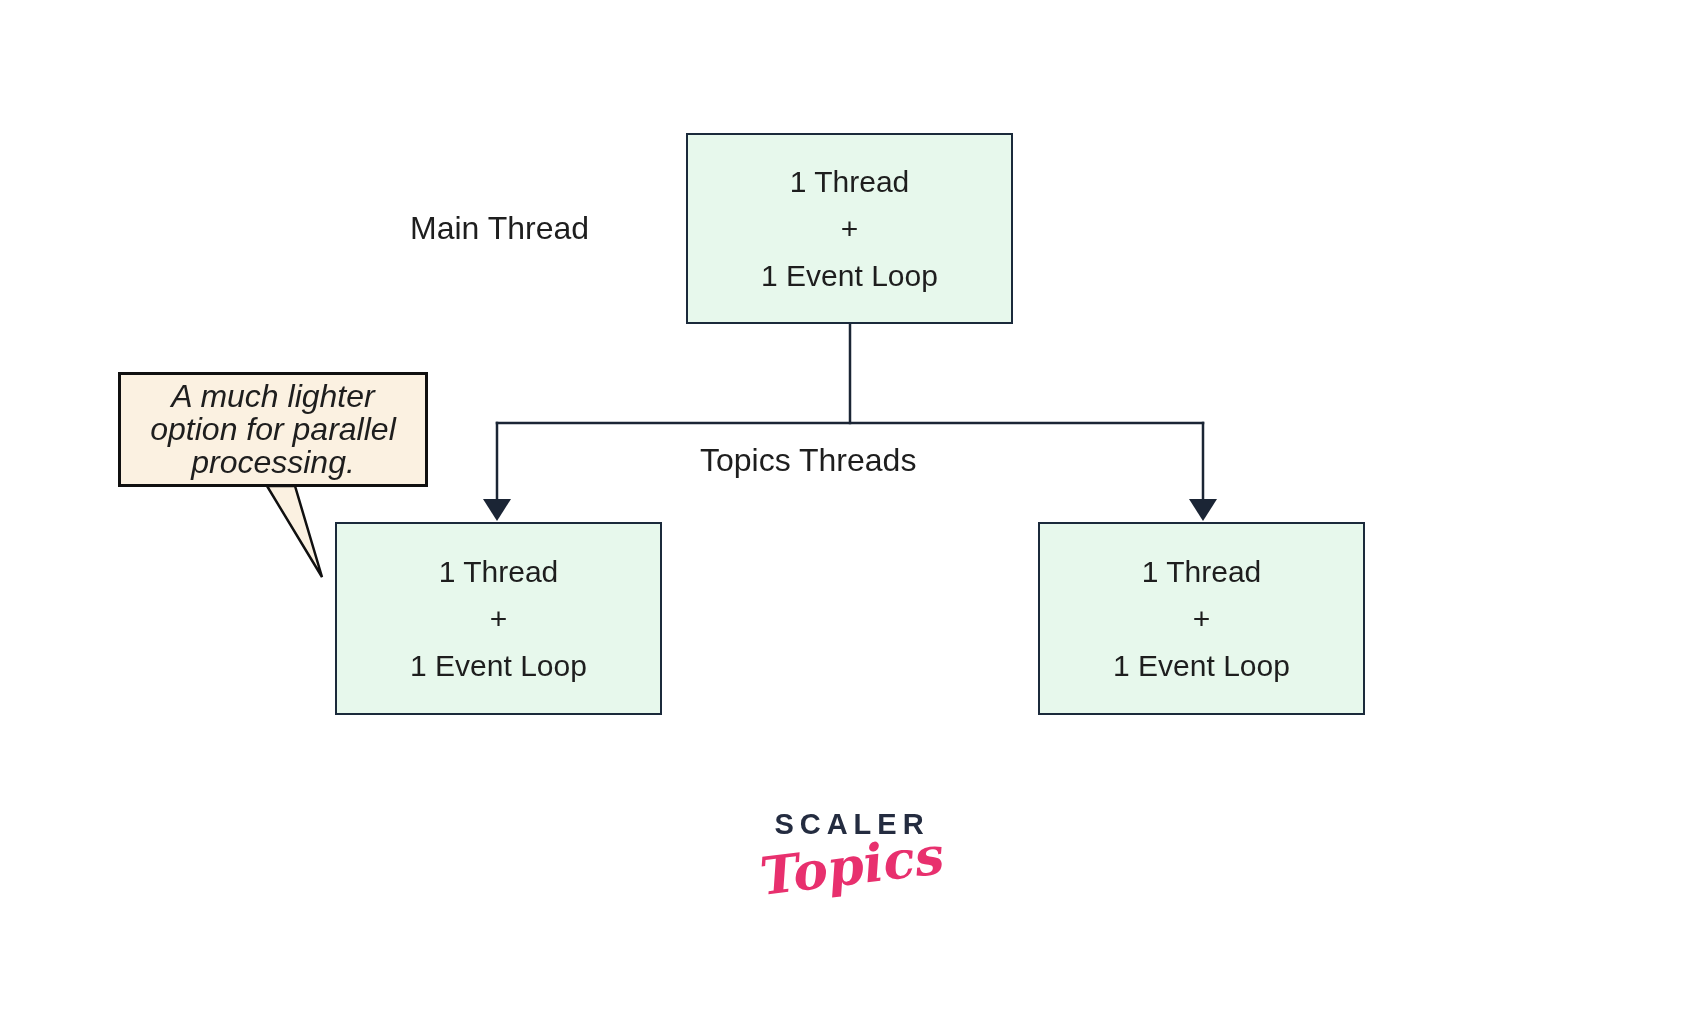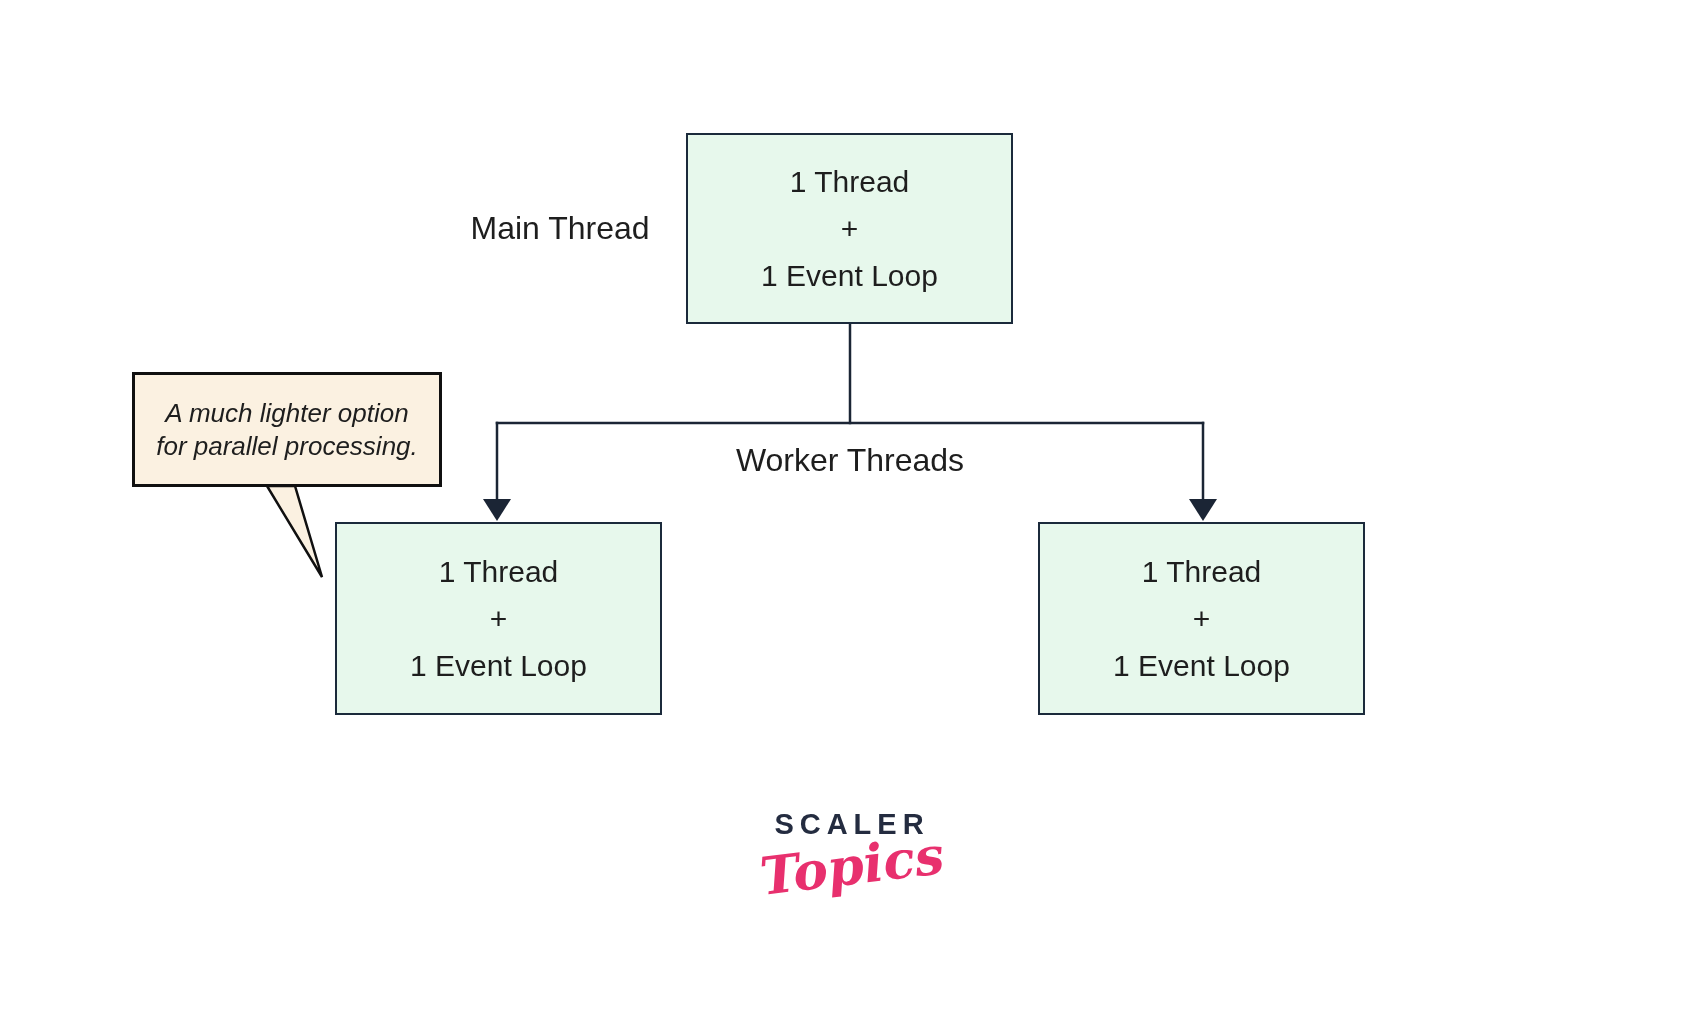--- a/index.html
+++ b/index.html
@@ -54,40 +54,40 @@
     gap: 10px;
   }
   .node-box.main    { left: 686px;  top: 133px; width: 327px; height: 191px; }
   .node-box.worker-left  { left: 335px;  top: 522px; width: 327px; height: 193px; }
   .node-box.worker-right { left: 1038px; top: 522px; width: 327px; height: 193px; }
 
   .side-label {
     position: absolute;
     color: var(--text, #1e1e1e);
     font-size: 32px;
-    text-align: center;
+    text-align: left;
     z-index: 2;
     white-space: nowrap;
   }
   .label-main-thread   { left: 410px; top: 210px; width: 300px; }
   .label-worker-threads{ left: 700px; top: 442px; width: 300px; }
 
   .callout {
     position: absolute;
-    left: 132px; top: 372px;
+    left: 118px; top: 372px;
     width: 310px; height: 115px;
     background: var(--callout-fill, #fbf1e1);
     border: 3px solid var(--callout-border, #101010);
     box-sizing: border-box;
     display: flex;
     align-items: center;
     justify-content: flex-end;
     text-align: center;
     font-style: italic;
-    font-size: 26px;
+    font-size: 32px;
     line-height: 33px;
     color: var(--text, #1e1e1e);
     z-index: 2;
     padding: 0 14px;
   }
 
   .logo {
     position: absolute;
     left: 742px;
     top: 808px;
@@ -135,21 +135,21 @@
   </svg>
 
   <div class="side-label label-main-thread">Main Thread</div>
 
   <div class="node-box main">
     <span>1 Thread</span>
     <span>+</span>
     <span>1 Event Loop</span>
   </div>
 
-  <div class="side-label label-worker-threads">Worker Threads</div>
+  <div class="side-label label-worker-threads">Topics Threads</div>
 
   <div class="node-box worker-left">
     <span>1 Thread</span>
     <span>+</span>
     <span>1 Event Loop</span>
   </div>
 
   <div class="node-box worker-right">
     <span>1 Thread</span>
     <span>+</span>

